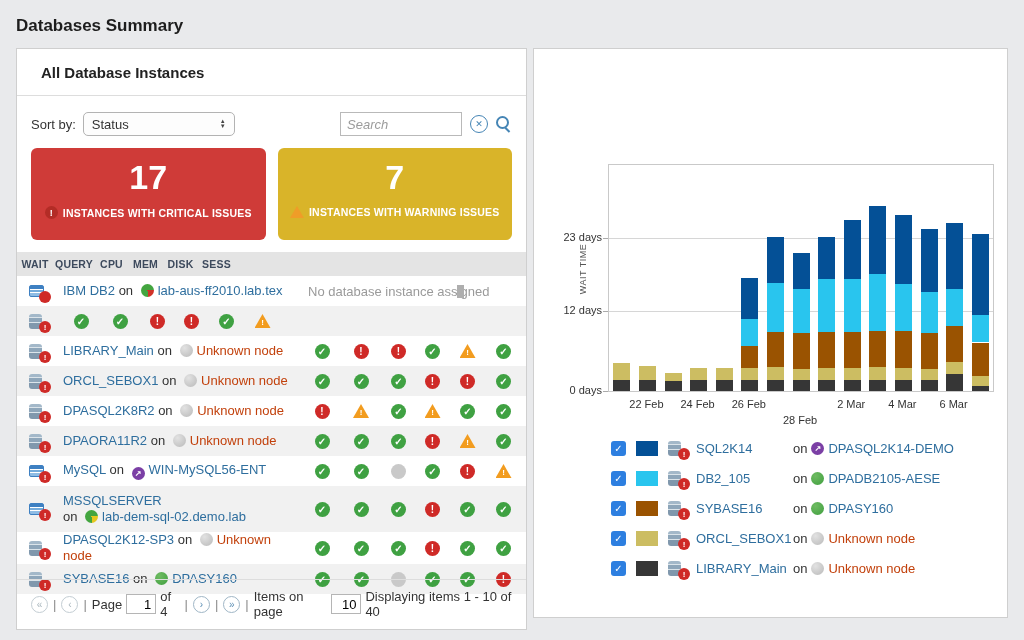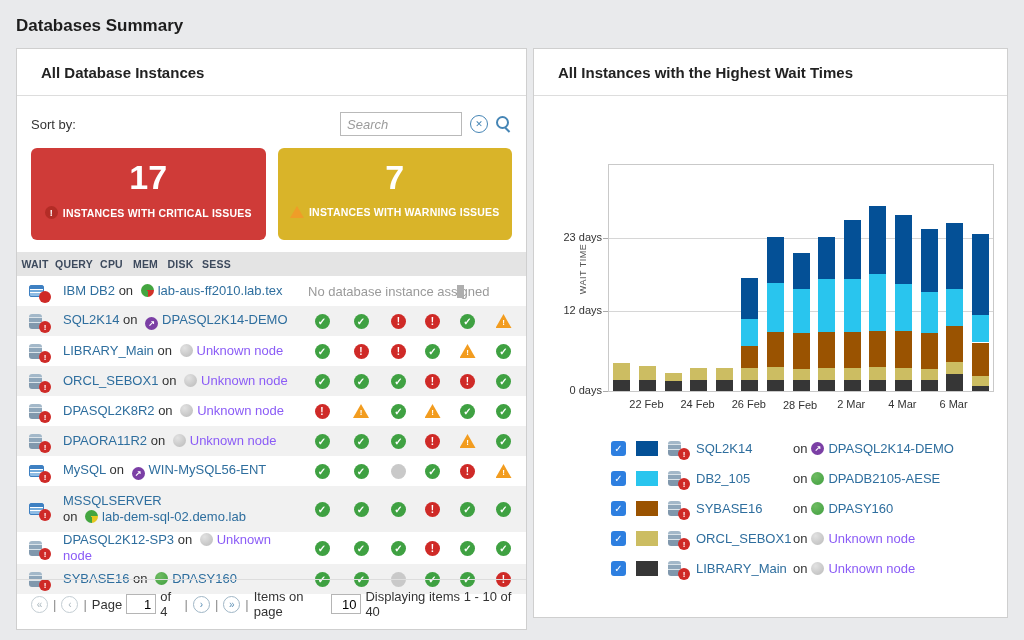--- a/index.html
+++ b/index.html
@@ -95,21 +95,21 @@
   .col-cell { text-align:center; flex:none; }
   .row {
     display:flex; align-items:center; min-height:30px; font-size:13px;
   }
   .row:nth-child(even) { background:#f1f1f1; }
   .icon-cell { width:46px; flex:none; padding-left:12px; display:flex; align-items:center; }
   .name-cell { flex:1; padding-right:4px; line-height:16px; }
   .stat-area { display:flex; align-items:center; flex:none; padding-right:4px; }
   a.lnk { color:var(--link); text-decoration:none; cursor:pointer; }
   .on-txt { color:#333; }
-  .plain-node { color:#8b5cf6; }
+  .plain-node { color:#c2410c; }
   .msg { color:#9a9a9a; font-size:13px; }
 
   
   .ico-wrap { position:relative; width:16px; height:16px; flex:none; }
   .ico-db {
     position:absolute; left:0; top:1px; width:13px; height:15px; border-radius:3px;
     background:linear-gradient(to bottom,#a3b8c9 0 3px,#dbe4ea 3px 4px,#8ea6ba 4px 8px,#dbe4ea 8px 9px,#8098ad 9px 15px);
   }
   .ico-server {
     position:absolute; left:0; top:2px; width:15px; height:12px; border-radius:2px;
@@ -202,20 +202,27 @@
 
 <h1 class="page-title">Databases Summary</h1>
 
 <div class="panel" id="left-panel">
   <div class="panel-header">
     <span class="panel-title">All Database Instances</span>
   </div>
 
   <div class="controls">
     <span class="sort-label">Sort by:</span>
+    <div class="select">
+      <span>Status</span>
+      <span class="select-arrows">
+          <span>▲</span>
+          <span>▼</span>
+        </span>
+    </div>
     <span class="spacer"></span>
     <input class="search-input" placeholder="Search" style="">
     <span class="clear-btn">✕</span>
     <span class="mag"></span>
   </div>
 
   <div class="cards">
     <div class="card card-critical">
       <div class="card-count">17</div>
       <div class="card-label">
@@ -256,21 +263,20 @@
             <span class="msg">No database instance assigned</span>
           </span>
         </div>
         <div class="row">
           <span class="icon-cell">
             <span class="ico-wrap">
               <span class="ico-db"></span>
               <span class="badge">!</span>
             </span>
           </span>
-          <span class="name-cell"><a class="lnk">SQL2K14</a><span class="on-txt"> on </span><span class="node-ico node-purple">↗</span><a class="lnk">DPASQL2K14-DEMO</a></span>
           <span class="stat-area">
             <span class="st" style="width: 36px;">
               <span class="st-circ st-ok">✓</span>
             </span>
             <span class="st" style="width: 42px;">
               <span class="st-circ st-ok">✓</span>
             </span>
             <span class="st" style="width: 33px;">
               <span class="st-circ st-crit">!</span>
             </span>
@@ -538,23 +544,20 @@
     <span class="pg-sep">|</span>
     <span class="pg-ico">»</span>
     <span class="pg-sep">|</span>
     <span>Items on page</span>
     <input class="pg-input" value="10" style="">
     <span class="pg-summary">Displaying items 1 - 10 of 40</span>
   </div>
 </div>
 
 <div class="panel" id="right-panel">
-  <div class="panel-header">
-    <span class="panel-title">All Instances with the Highest Wait Times</span>
-  </div>
 
   <span class="y-axis-title">WAIT TIME</span>
   <div id="plot">
       <div class="ytick-mark" style="top: 226px;"></div>
       <div style="position: absolute; right: 391px; top: 219px; font-size: 11px; color: rgb(51, 51, 51); white-space: nowrap;">0 days</div>
       <div class="gridline" style="top: 146.235px;"></div>
       <div class="ytick-mark" style="top: 146.235px;"></div>
       <div style="position: absolute; right: 391px; top: 139.235px; font-size: 11px; color: rgb(51, 51, 51); white-space: nowrap;">12 days</div>
       <div class="gridline" style="top: 73.1176px;"></div>
       <div class="ytick-mark" style="top: 73.1176px;"></div>
@@ -617,21 +620,21 @@
       <div class="bar-seg" style="left: 362.7px; width: 17px; bottom: 0px; height: 5.31765px; background: rgb(54, 54, 54);"></div>
       <div class="bar-seg" style="left: 362.7px; width: 17px; bottom: 5.31765px; height: 9.30588px; background: rgb(204, 189, 98);"></div>
       <div class="bar-seg" style="left: 362.7px; width: 17px; bottom: 14.6235px; height: 33.9px; background: rgb(154, 83, 1);"></div>
       <div class="bar-seg" style="left: 362.7px; width: 17px; bottom: 48.5235px; height: 27.2529px; background: rgb(41, 197, 238);"></div>
       <div class="bar-seg" style="left: 362.7px; width: 17px; bottom: 75.7765px; height: 81.0941px; background: rgb(4, 80, 150);"></div>
     </div>
   <div id="xlabels">
       <span class="xlab" style="left: 112.4px; top: 349px;">22 Feb</span>
       <span class="xlab" style="left: 163.6px; top: 349px;">24 Feb</span>
       <span class="xlab" style="left: 214.8px; top: 349px;">26 Feb</span>
-      <span class="xlab" style="left: 266px; top: 350px;">28 Feb</span>
+      <span class="xlab" style="left: 266px; top: 365px;">28 Feb</span>
       <span class="xlab" style="left: 317.2px; top: 349px;">2 Mar</span>
       <span class="xlab" style="left: 368.4px; top: 349px;">4 Mar</span>
       <span class="xlab" style="left: 419.6px; top: 349px;">6 Mar</span>
     </div>
   <div id="legend">
       <div class="leg-row">
         <span class="leg-check">✓</span>
         <span class="leg-swatch" style="background: rgb(4, 80, 150);"></span>
         <span class="ico-wrap leg-db">
           <span class="ico-db"></span>

